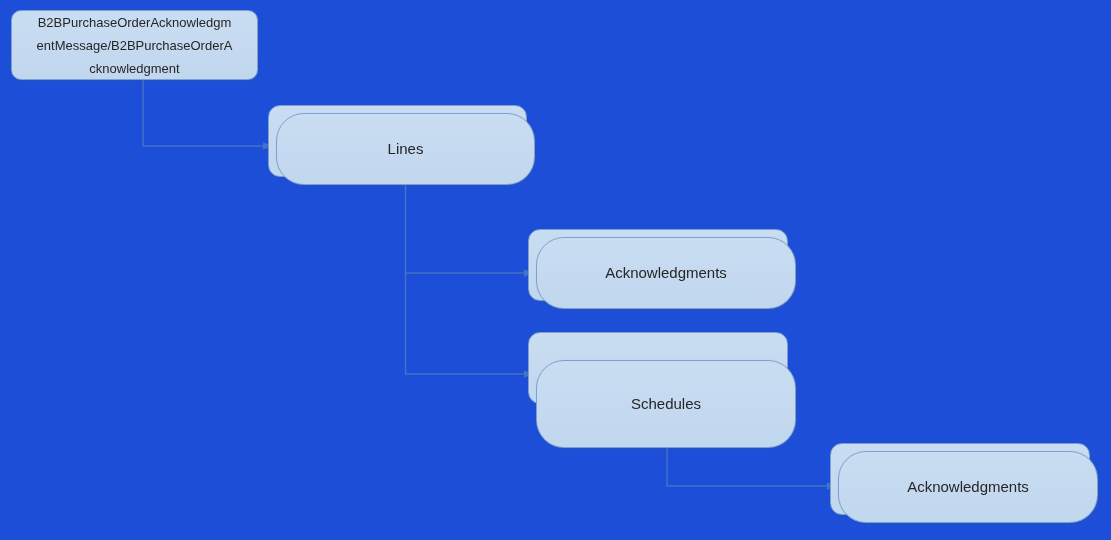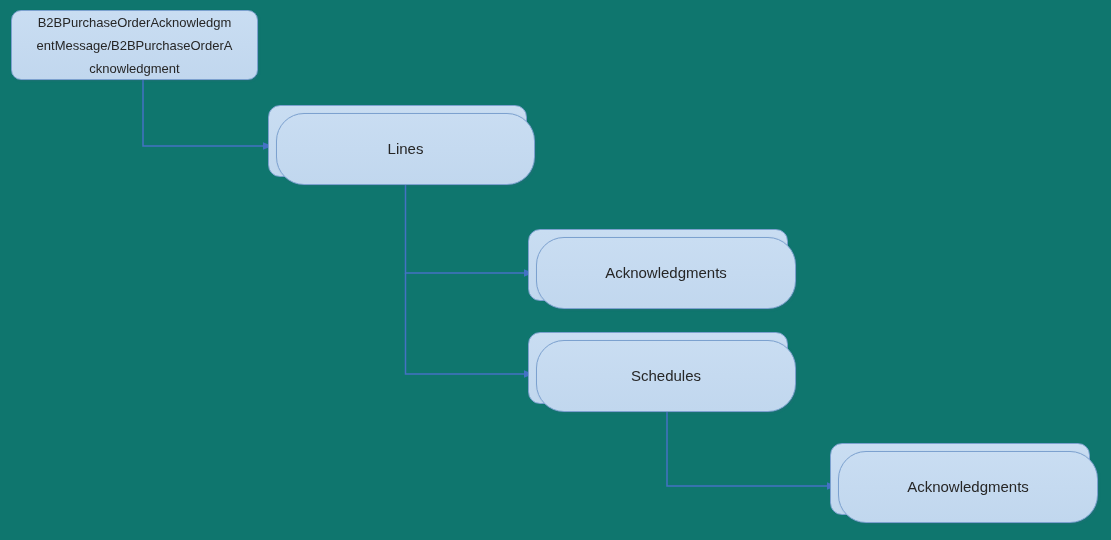--- a/index.html
+++ b/index.html
@@ -5,21 +5,21 @@
   html, body {
     margin: 0;
     padding: 0;
     background: #ffffff;
     font-family: "Liberation Sans", sans-serif;
   }
   #canvas {
     position: relative;
     width: 1111px;
     height: 540px;
-    background: #0f766e;
+    background: #1d4ed8;
     overflow: hidden;
   }
   #edges {
     position: absolute;
     left: 0;
     top: 0;
     width: 1111px;
     height: 540px;
     pointer-events: none;
   }
@@ -104,21 +104,21 @@
 
   <div class="stack" style="left:528px; top:229px; width:268px; height:80px;">
     <div class="shape back" style="width:260px; height:72px;"></div>
     <div class="shape front" style="width:260px; height:72px;">
       <span class="node-label">Acknowledgments</span>
     </div>
   </div>
 
   <div class="stack" style="left:528px; top:332px; width:268px; height:80px;">
     <div class="shape back" style="width:260px; height:72px;"></div>
-    <div class="shape front" style="width:260px; height:72px;">
+    <div class="shape front" style="width:260px; height:88px;margin-top:20px;">
       <span class="node-label">Schedules</span>
     </div>
   </div>
 
   <div class="stack" style="left:830px; top:443px; width:268px; height:80px;">
     <div class="shape back" style="width:260px; height:72px;"></div>
     <div class="shape front" style="width:260px; height:72px;">
       <span class="node-label">Acknowledgments</span>
     </div>
   </div>

